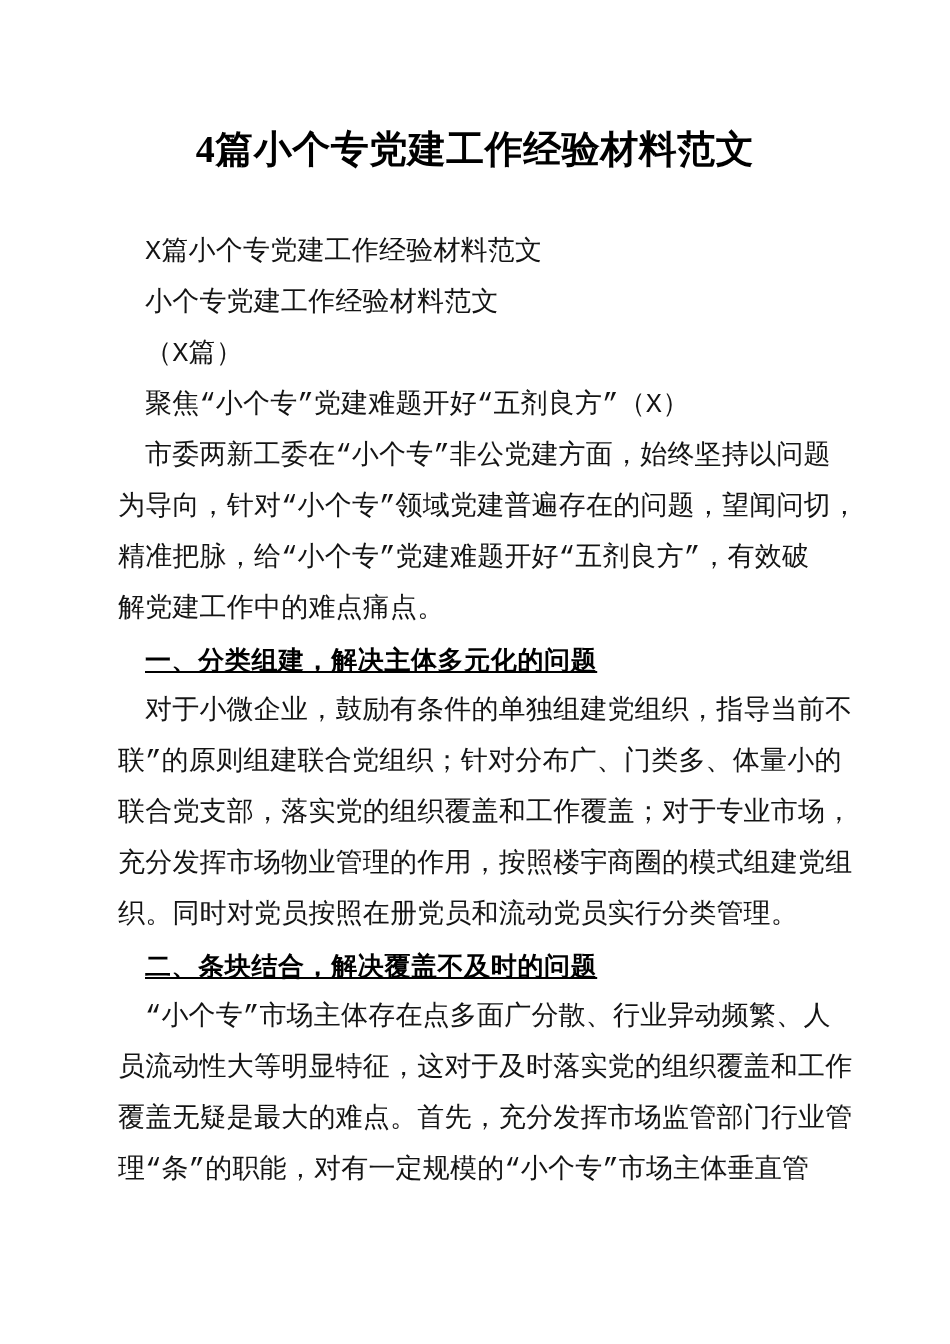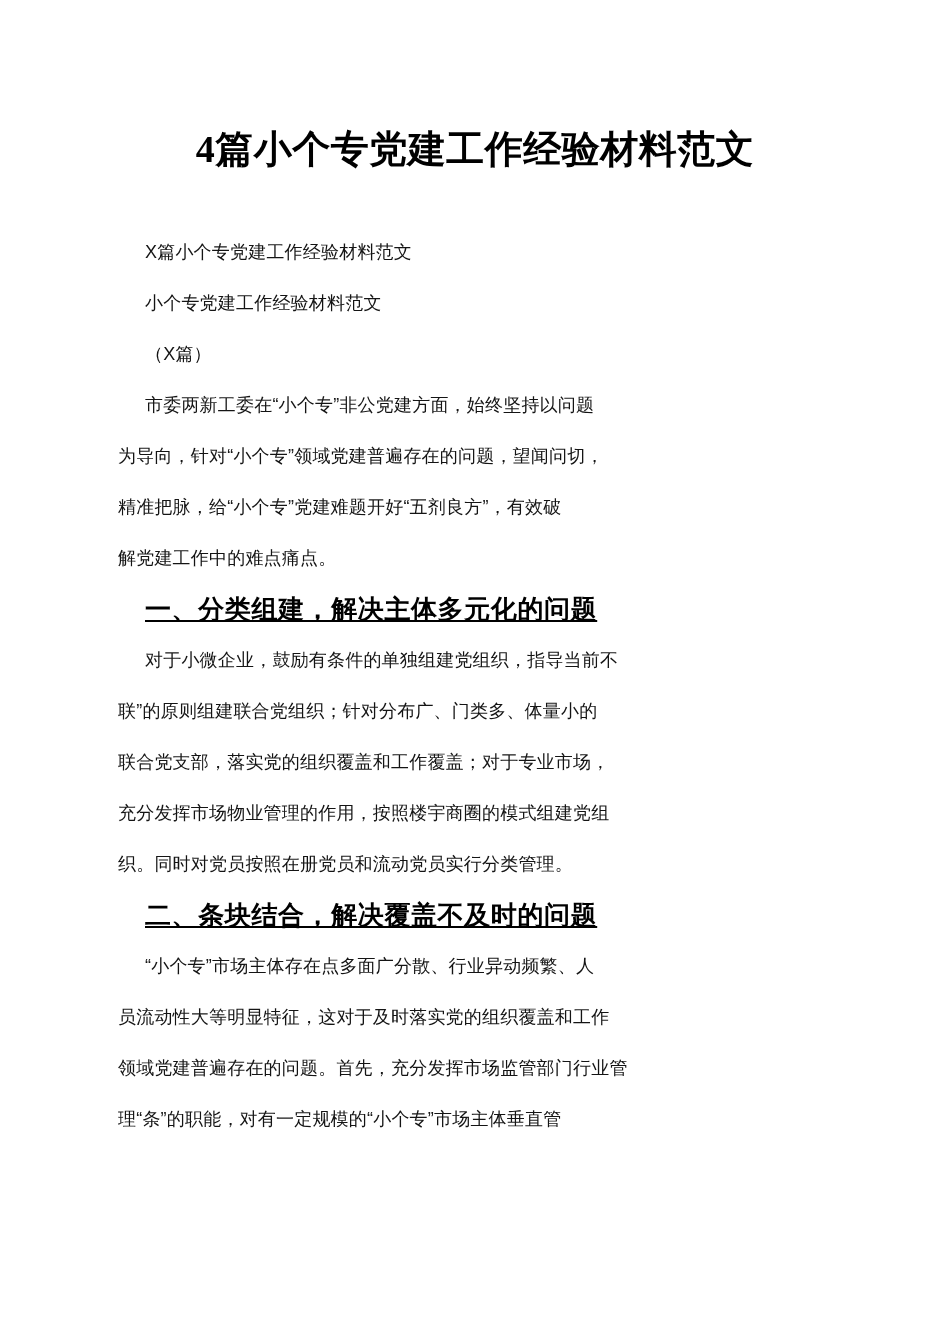--- a/index.html
+++ b/index.html
@@ -43,27 +43,27 @@
 
   
   .body-block {
     position: absolute;
     top: 227px;
     left: 118px;
     width: 700px;
   }
 
   .line {
-    font-size: 18px;
+    font-size: 27px;
     line-height: 51px;
     height: 51px;
     letter-spacing: 0.2px;
     white-space: nowrap;
     color: #1a1a1a;
-    font-family: Liberation Sans, sans-serif;
+    font-family: Liberation Mono, monospace;
   }
 
   
   .line.kai {
     font-weight: 400;
     color: #141414;
   }
 
   
   .line.indent {
@@ -86,30 +86,31 @@
 
 <div class="page">
 
   <div class="doc-title">4篇小个专党建工作经验材料范文</div>
 
   <div class="body-block">
 
   <div class="line kai indent">X篇小个专党建工作经验材料范文</div>
       <div class="line kai indent">小个专党建工作经验材料范文</div>
       <div class="line kai indent">（X篇）</div>
+      <div class="line kai indent">聚焦“小个专”党建难题开好“五剂良方”（X）</div>
       <div class="line kai indent">市委两新工委在“小个专”非公党建方面，始终坚持以问题</div>
       <div class="line kai">为导向，针对“小个专”领域党建普遍存在的问题，望闻问切，</div>
       <div class="line kai">精准把脉，给“小个专”党建难题开好“五剂良方”，有效破</div>
       <div class="line kai">解党建工作中的难点痛点。</div>
       <div class="line heading">一、分类组建，解决主体多元化的问题</div>
       <div class="line kai indent">对于小微企业，鼓励有条件的单独组建党组织，指导当前不</div>
       <div class="line kai">联”的原则组建联合党组织；针对分布广、门类多、体量小的</div>
       <div class="line kai">联合党支部，落实党的组织覆盖和工作覆盖；对于专业市场，</div>
       <div class="line kai">充分发挥市场物业管理的作用，按照楼宇商圈的模式组建党组</div>
       <div class="line kai">织。同时对党员按照在册党员和流动党员实行分类管理。</div>
       <div class="line heading">二、条块结合，解决覆盖不及时的问题</div>
       <div class="line kai indent">“小个专”市场主体存在点多面广分散、行业异动频繁、人</div>
       <div class="line kai">员流动性大等明显特征，这对于及时落实党的组织覆盖和工作</div>
-      <div class="line kai">领域党建普遍存在的问题。首先，充分发挥市场监管部门行业管</div>
+      <div class="line kai">覆盖无疑是最大的难点。首先，充分发挥市场监管部门行业管</div>
       <div class="line kai">理“条”的职能，对有一定规模的“小个专”市场主体垂直管</div>
     </div>
 
 </div>
 
 </body></html>

